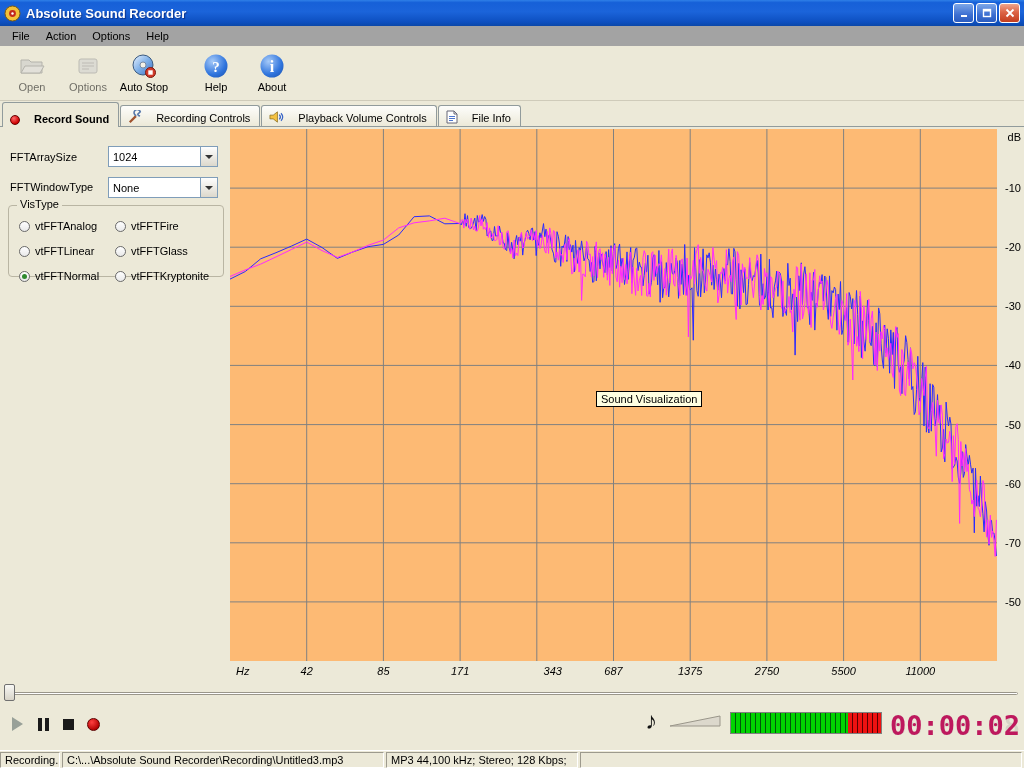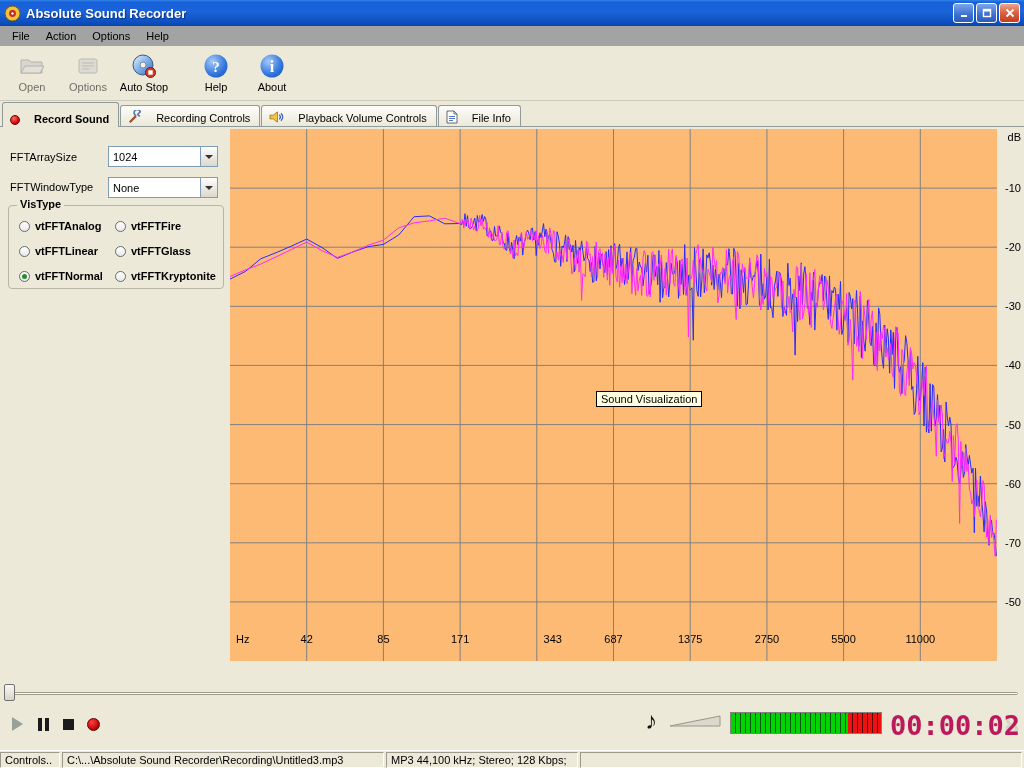--- a/index.html
+++ b/index.html
@@ -49,30 +49,30 @@
   .tab.active{height:25px;font-weight:bold;background:#ECE9D8;margin-bottom:-1px;z-index:4;}
   .rec-dot{width:10px;height:10px;border-radius:50%;display:inline-block;
     background:radial-gradient(circle at 35% 30%,#ff6a6a,#cc0000 70%);border:1px solid #660000;}
   
   .content{position:absolute;top:126px;left:0;width:1024px;height:556px;background:#ECE9D8;border-top:1px solid #919b9c;}
   .ctl-label{position:absolute;}
   .combo{position:absolute;width:110px;height:21px;background:#fff;border:1px solid #7F9DB9;display:flex;align-items:center;}
   .combo-value{flex:1;padding-left:4px;}
   .combo-btn{width:17px;height:100%;background:linear-gradient(#fefefe,#dcd8cc);border-left:1px solid #7F9DB9;display:flex;align-items:center;justify-content:center;}
   .combo-arrow{width:0;height:0;border-left:4px solid transparent;border-right:4px solid transparent;border-top:4px solid #333;}
-  .groupbox{position:absolute;left:8px;top:78px;width:216px;height:84px;border:1px solid #b9b5a3;border-radius:4px;font-weight:bold;}
+  .groupbox{position:absolute;left:8px;top:78px;width:216px;height:72px;border:1px solid #b9b5a3;border-radius:4px;}
   .groupbox-legend{position:absolute;top:-8px;left:8px;background:#ECE9D8;padding:0 3px;}
   .radio-item{position:absolute;display:flex;align-items:center;gap:5px;white-space:nowrap;}
   .radio-circle{width:11px;height:11px;border:1px solid #6a6a6a;border-radius:50%;background:linear-gradient(#fff,#e9e9e9);position:relative;flex:0 0 auto;}
   .radio-circle.sel::after{content:"";position:absolute;left:2px;top:2px;width:5px;height:5px;border-radius:50%;background:#2f8a2f;}
   
   .chart{position:absolute;left:230px;top:2px;width:767px;height:532px;background:#fdba74;}
   .chart svg{position:absolute;inset:0;width:100%;height:100%;}
   .viz-tooltip{position:absolute;left:366px;top:262px;background:#FFFFE1;border:1px solid #000;padding:1px 4px;font-size:11px;color:#000;white-space:nowrap;}
-  .xticks{position:absolute;left:230px;top:504px;width:767px;height:18px;}
+  .xticks{position:absolute;left:230px;top:536px;width:767px;height:18px;font-style:italic;}
   .xtick{position:absolute;top:2px;font-size:11px;}
   .yticks{position:absolute;left:998px;top:2px;width:25px;height:532px;}
   .ytick{position:absolute;right:2px;font-size:11px;text-align:right;width:100%;}
   
   .trackrow{position:absolute;top:682px;left:0;width:1024px;height:20px;background:#ECE9D8;}
   .track-groove{position:absolute;left:6px;right:6px;top:10px;height:3px;background:#fff;border:1px solid #9a968a;border-radius:2px;}
   .track-thumb{position:absolute;left:4px;top:2px;width:11px;height:17px;border:1px solid #707070;border-radius:2px;background:linear-gradient(#f8f8f5,#d8d4c8);}
   
   .transport{position:absolute;top:702px;left:0;width:1024px;height:48px;background:#ECE9D8;}
   .tp-buttons{position:absolute;left:12px;top:12px;display:flex;gap:13px;align-items:center;height:20px;}
@@ -362,19 +362,19 @@
       <div class="meter-green" id="meter-green" style="width: 78%;"></div>
       <div class="meter-red" id="meter-red" style="width: 22%;"></div>
     </div>
     <div class="lcd">
       <div class="lcd-ghost">88:88:88</div>
       <div class="lcd-time">00:00:02</div>
     </div>
   </div>
 
   <div class="statusbar" id="statusbar">
-      <div class="status-section" style="width: 60px;">Controls..</div>
+      <div class="status-section" style="width: 60px;">Recording..</div>
       <div class="status-section" style="width: 322px;">C:\...\Absolute Sound Recorder\Recording\Untitled3.mp3</div>
       <div class="status-section" style="width: 192px;">MP3  44,100 kHz; Stereo; 128 Kbps;</div>
       <div class="status-section" style="flex: 1 1 0%;"></div>
     </div>
 
 </div>
 
 </body></html>

